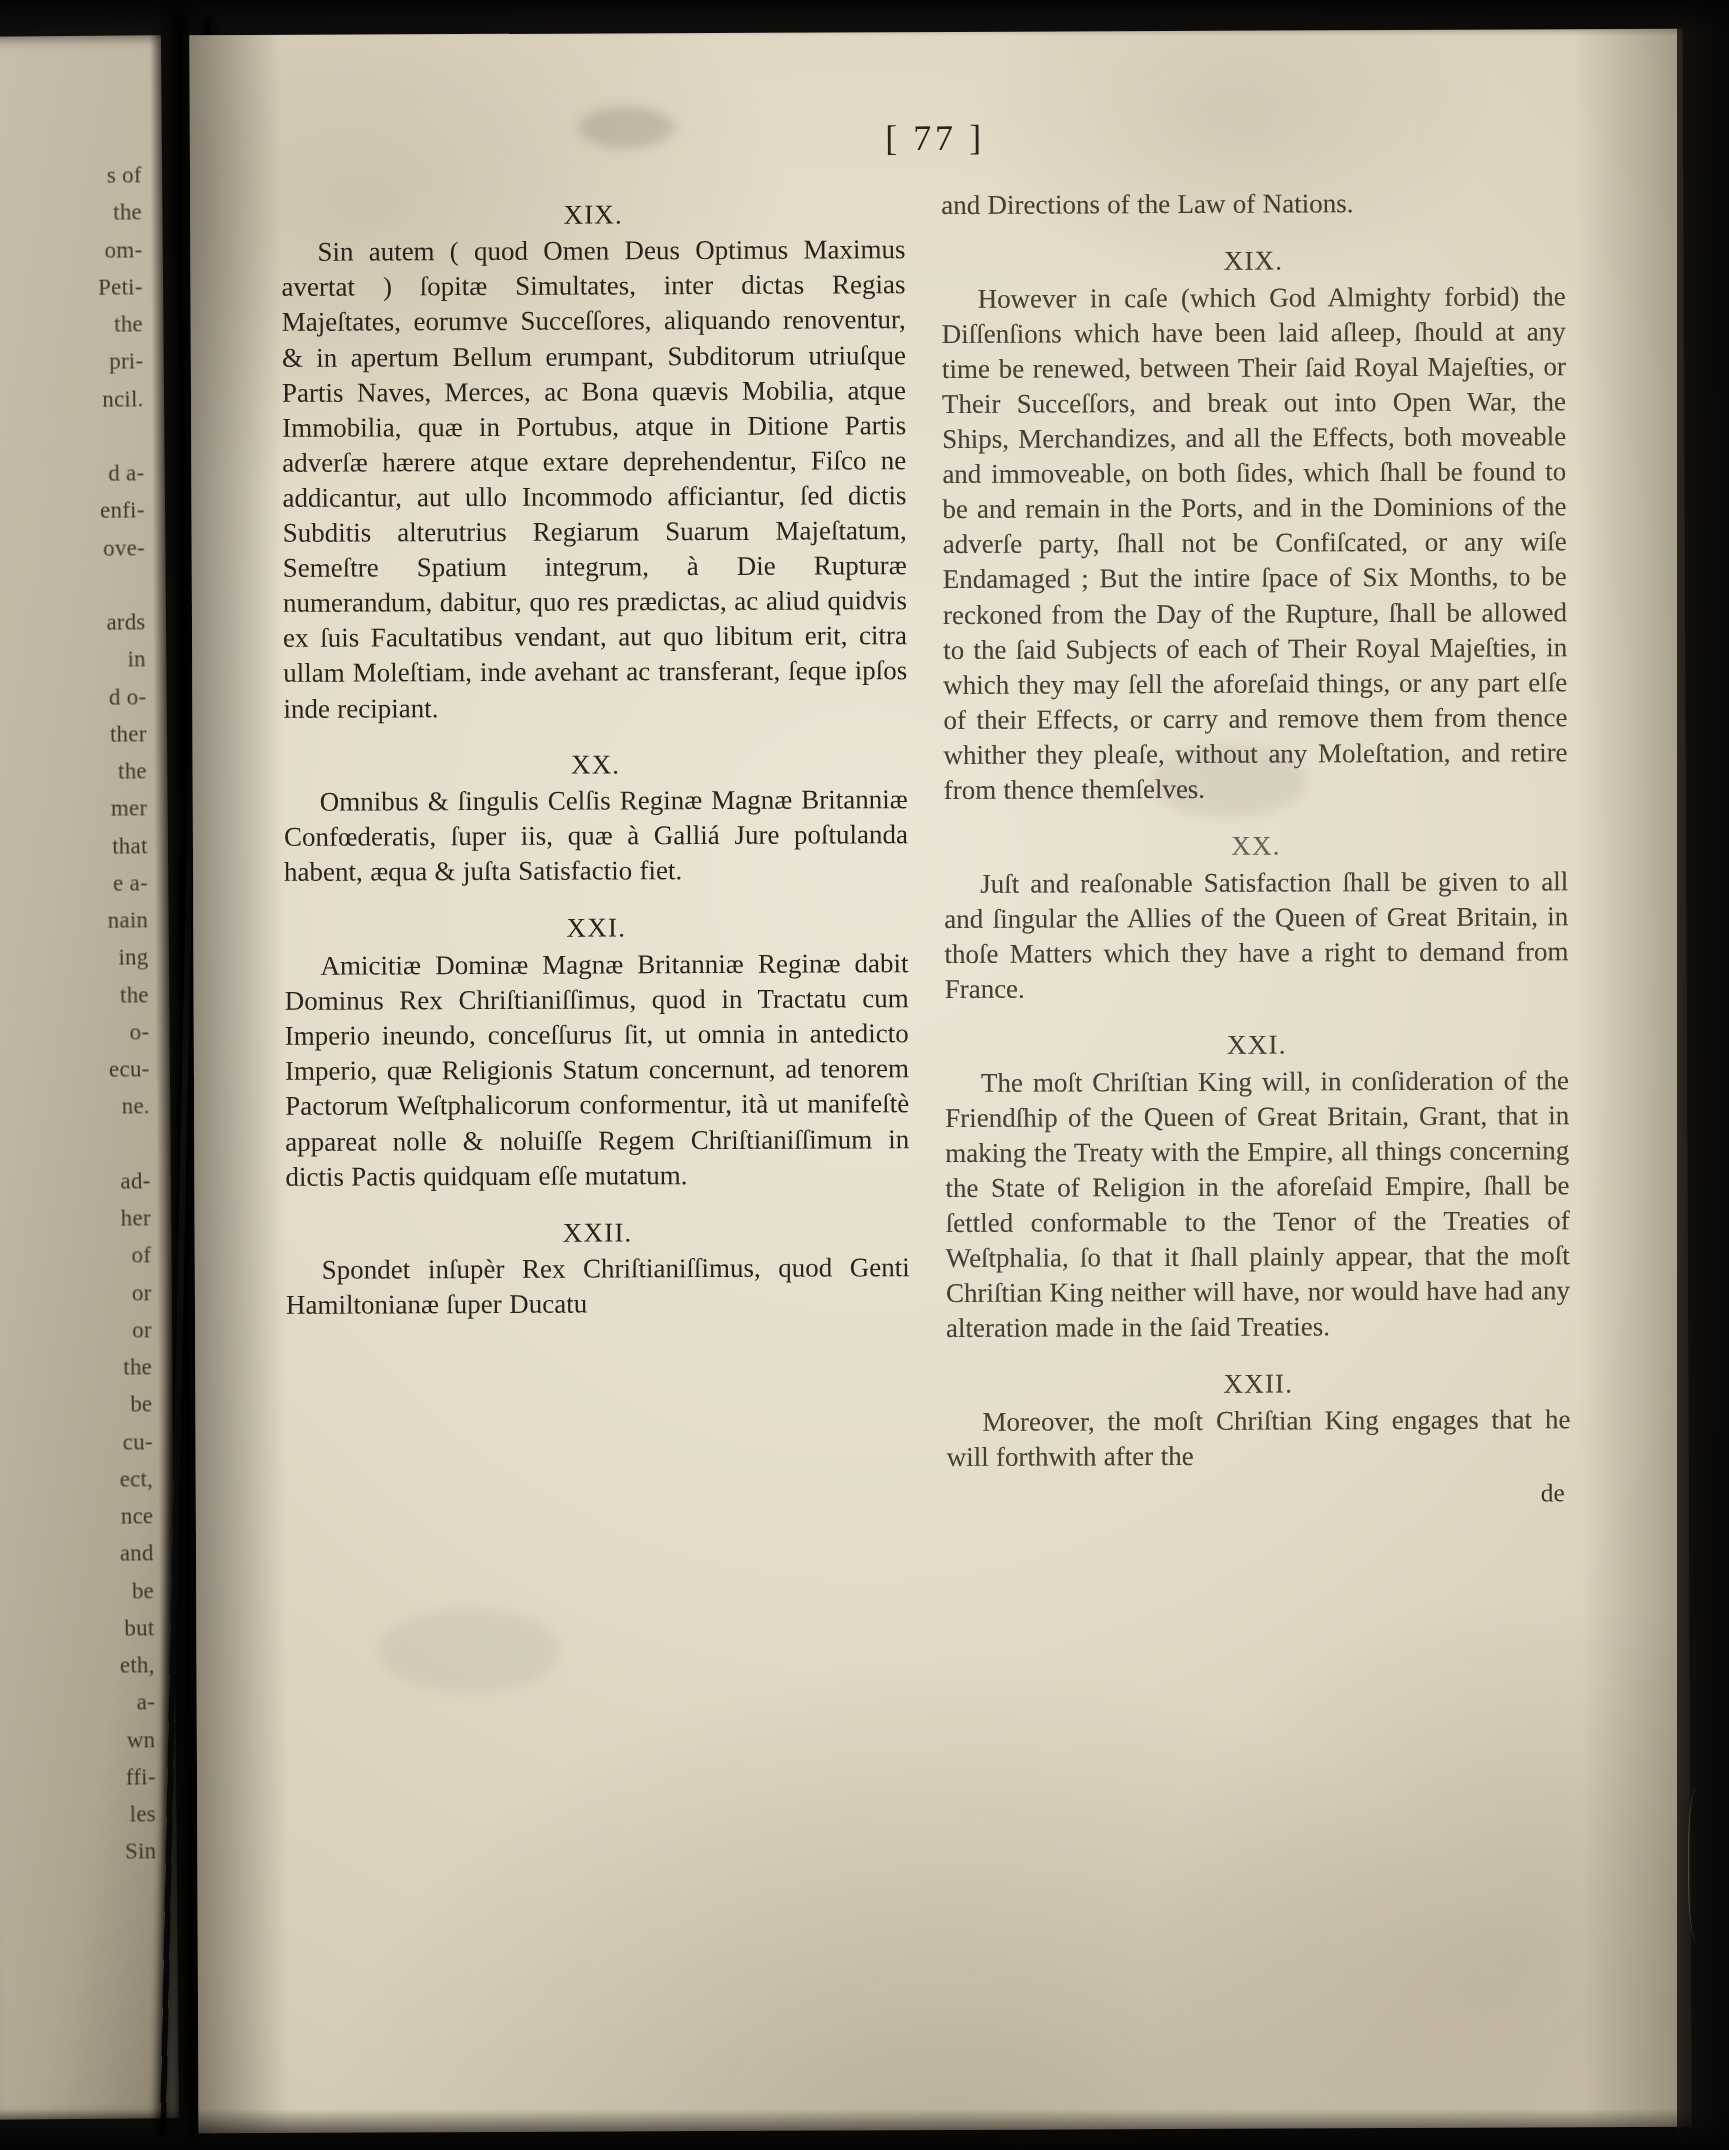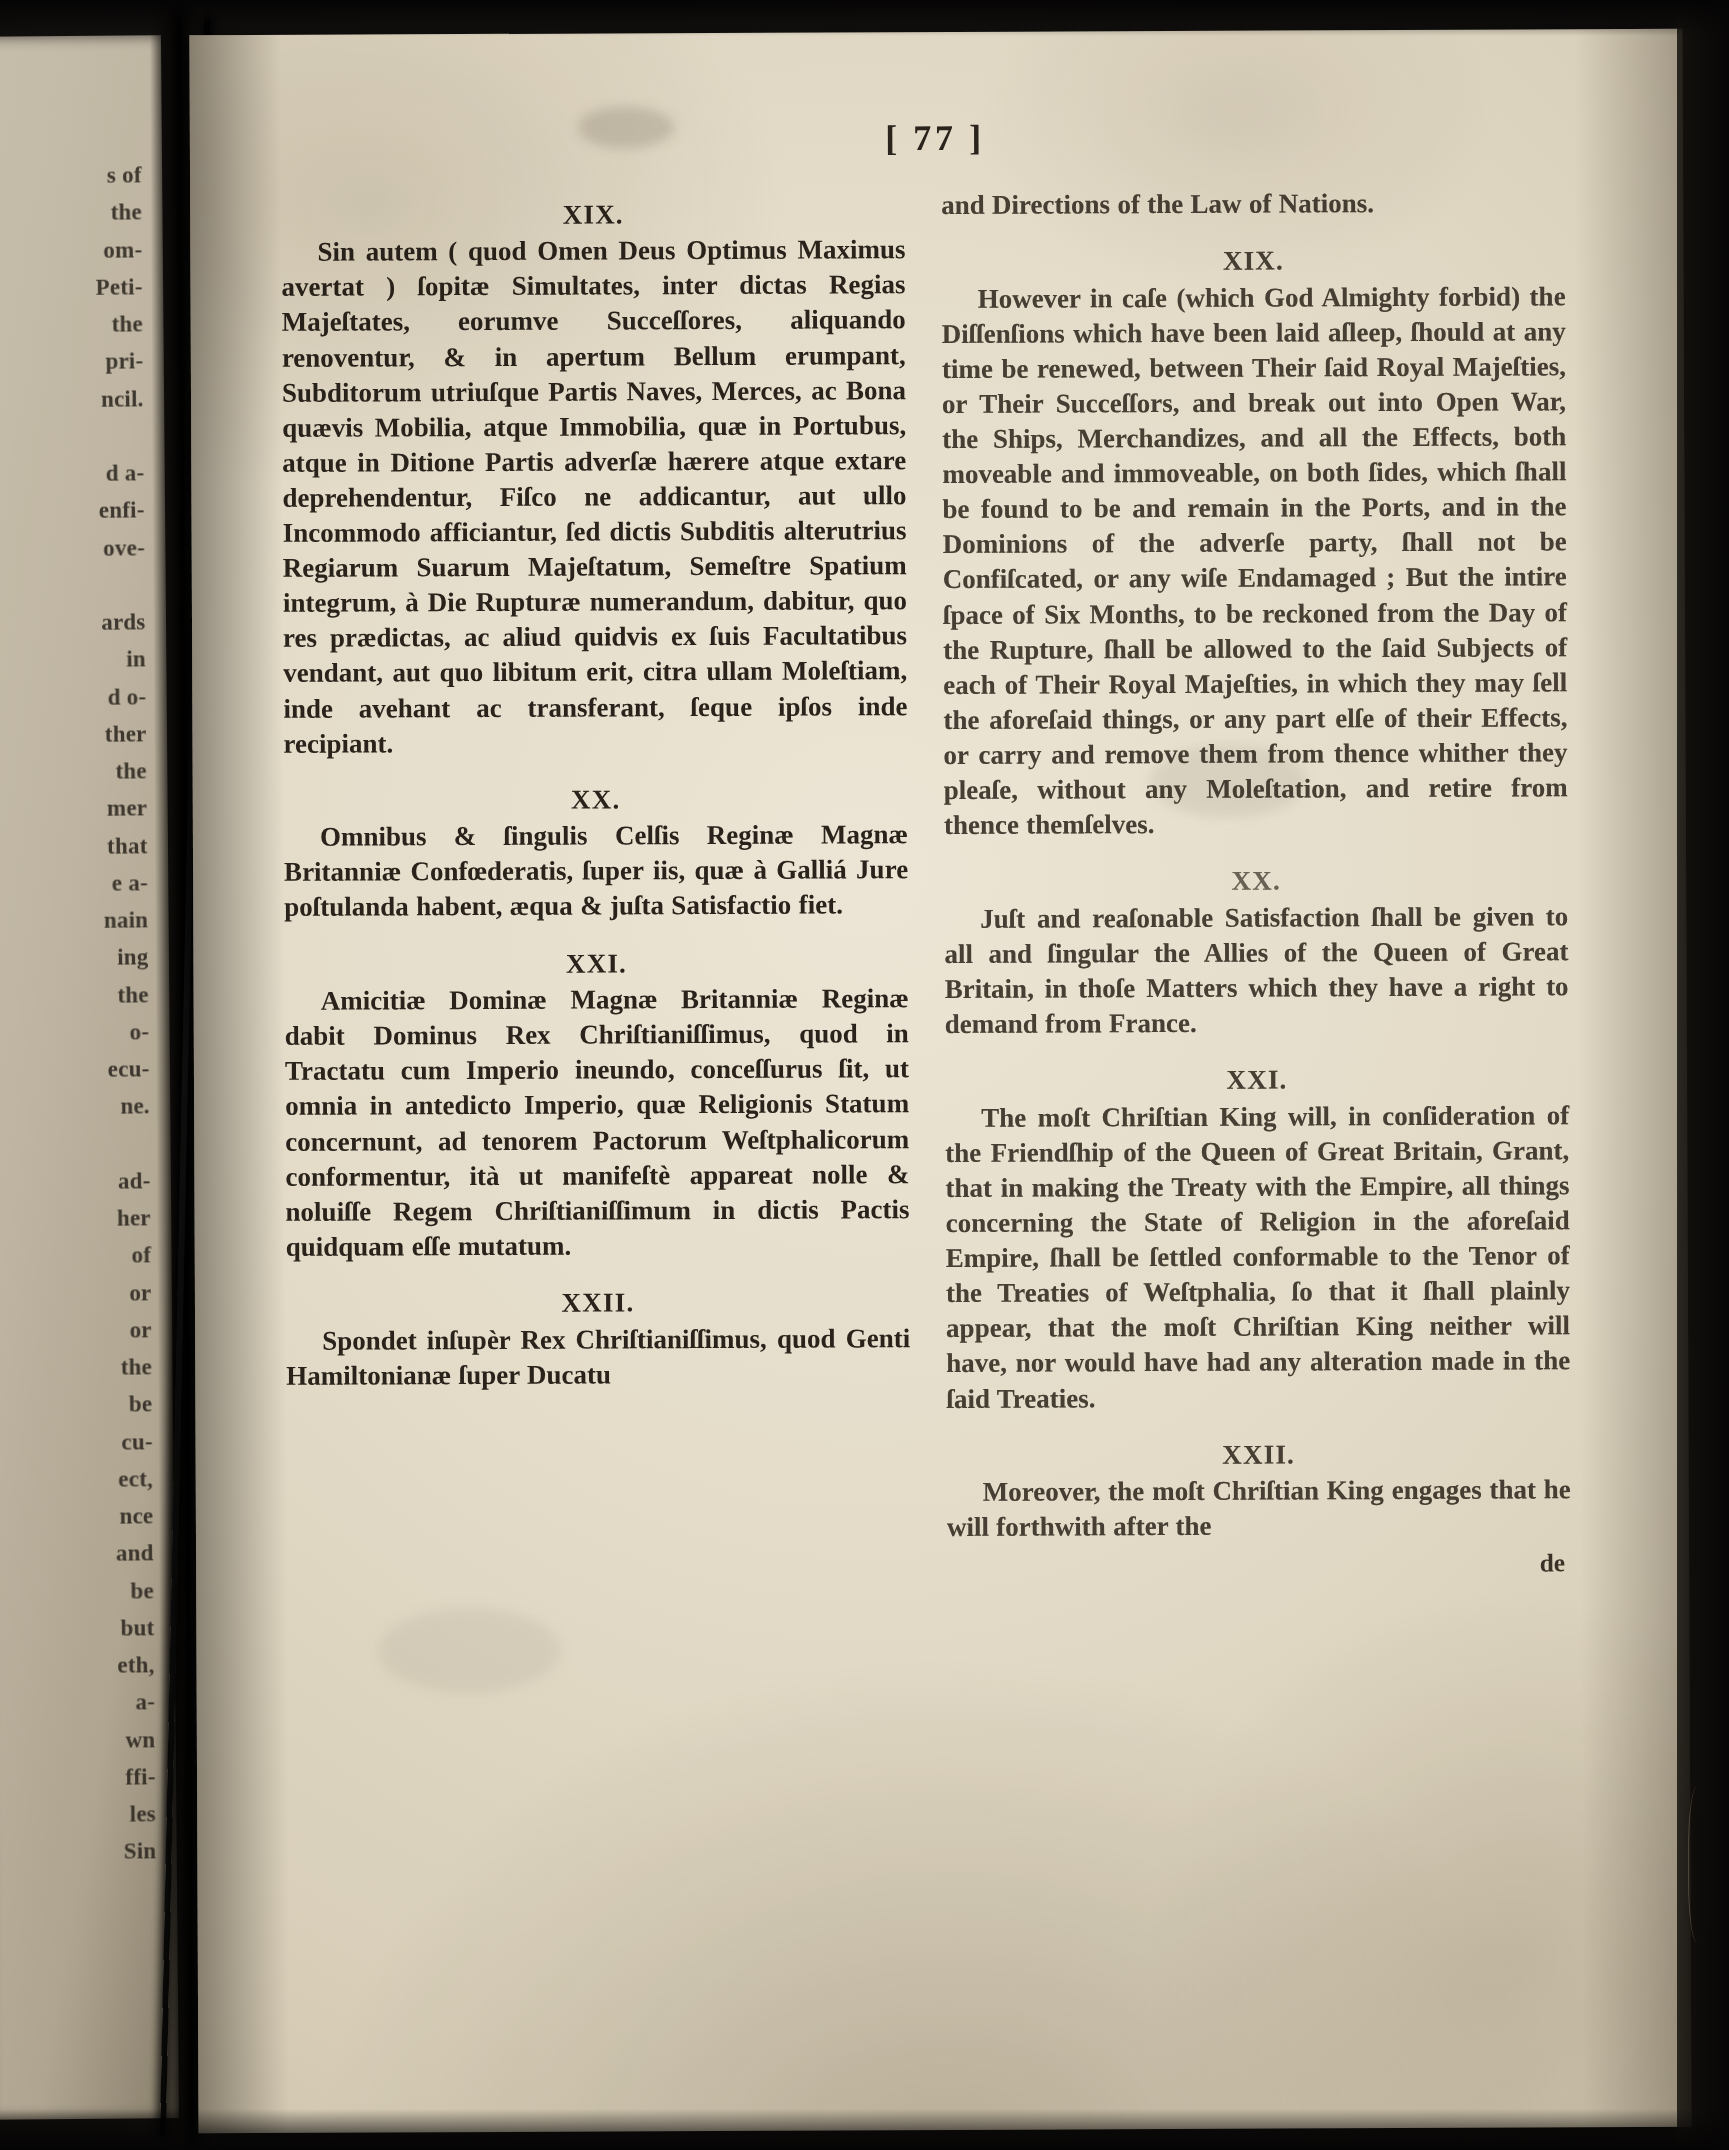--- a/index.html
+++ b/index.html
@@ -14,21 +14,20 @@
     font-family: "Liberation Serif", serif;
   }
 
   
   #scan {
     position: relative;
     width: 1729px;
     height: 2151px;
     background: #15803d;
     overflow: hidden;
-    font-weight: bold;
   }
 
   
   .bed {
     position: absolute;
     inset: 0;
     background:
       radial-gradient(ellipse 140% 110% at 55% 45%, #2a2622 0%, #151311 45%, #070605 80%);
   }
 

